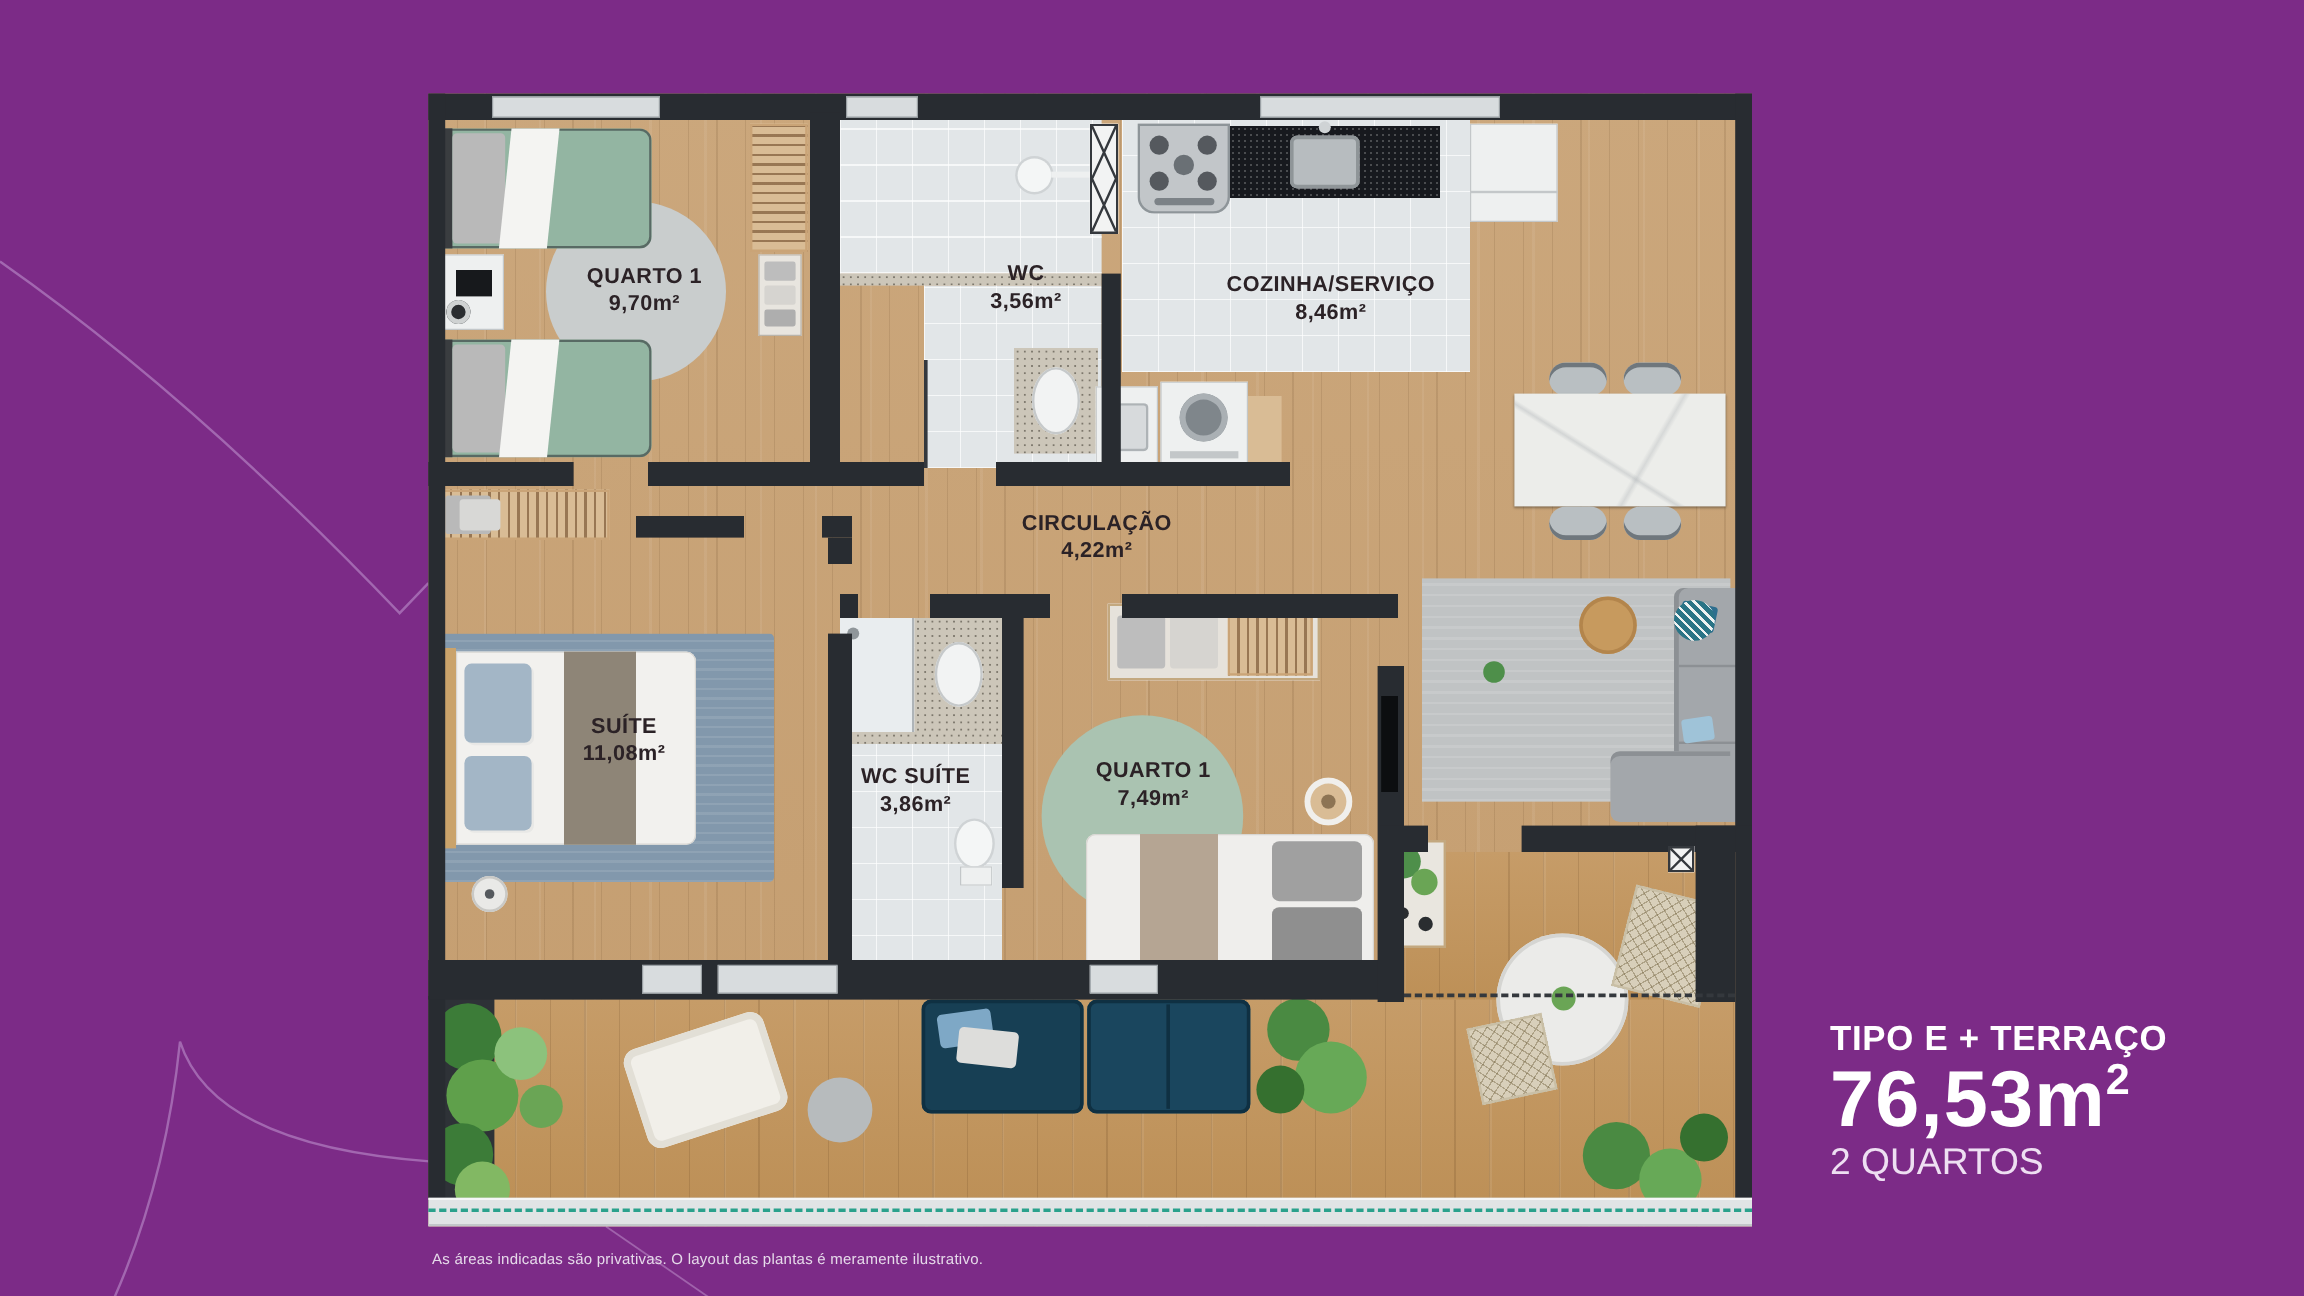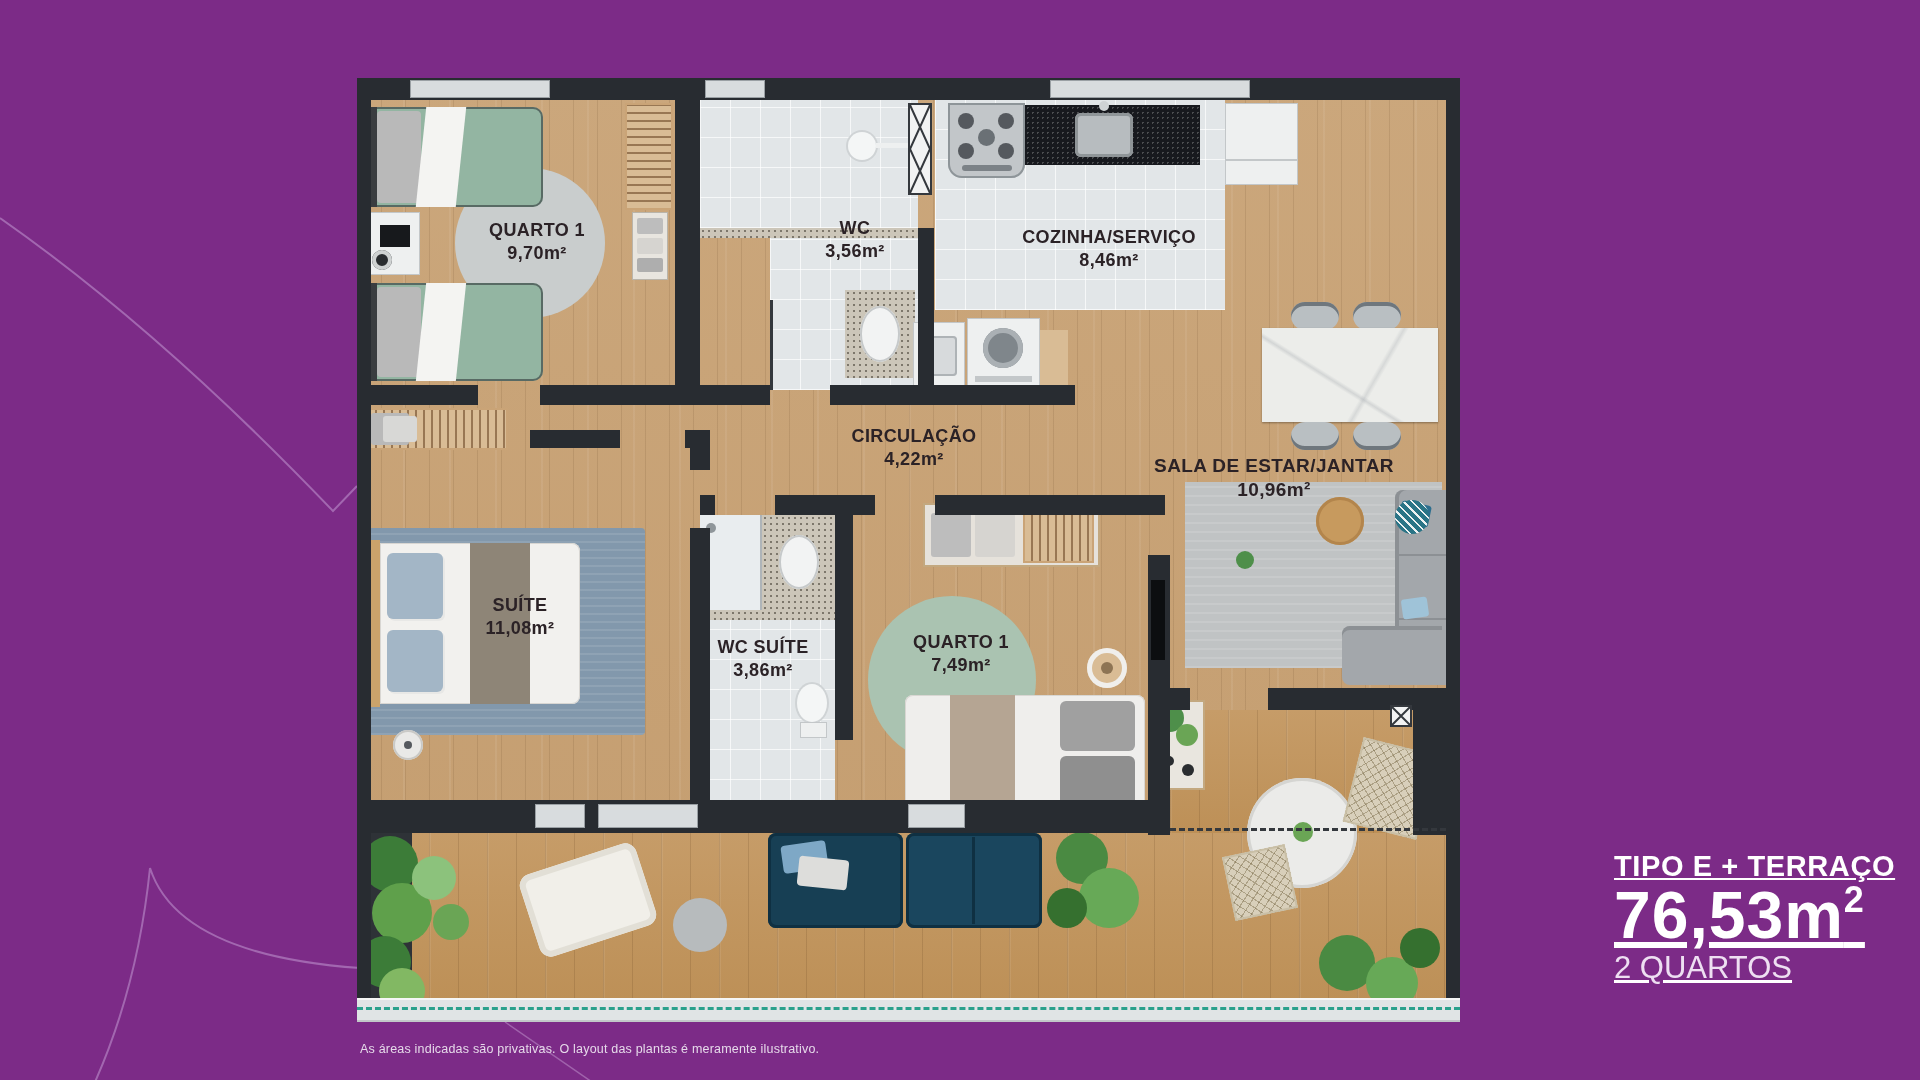--- a/index.html
+++ b/index.html
@@ -38,21 +38,21 @@
       repeating-linear-gradient(45deg, rgba(120,105,70,.45) 0 1px, rgba(0,0,0,0) 1px 7px),
       repeating-linear-gradient(-45deg, rgba(120,105,70,.45) 0 1px, rgba(0,0,0,0) 1px 7px), #d8cfba;
       box-shadow:inset 0 0 0 2px #c9bfa6;}
   .plantc{border-radius:50%;position:absolute;}
   .xbox{background:#f2f3f3;box-shadow:inset 0 0 0 2px #34383d;}
   
   .lbl{position:absolute;transform:translate(-50%,-50%);display:flex;flex-direction:column;align-items:center;
        color:#2b2226;font-weight:700;font-size:18px;letter-spacing:.4px;line-height:1.25;white-space:nowrap;text-align:center;}
   .lbl.big{font-size:19px;}
   
-  #info{position:absolute;left:1614px;top:850px;color:#ffffff;text-decoration:underline;}
+  #info{position:absolute;left:1525px;top:850px;color:#ffffff;}
   .info-type{font-size:29px;font-weight:800;letter-spacing:.6px;}
   .info-area{font-size:66px;font-weight:800;letter-spacing:1px;margin-top:-2px;line-height:1.05;}
   .info-area .sup{font-size:36px;vertical-align:26px;font-weight:800;}
   .info-rooms{font-size:31px;font-weight:400;color:#eedff2;line-height:1.15;}
   #disclaimer{position:absolute;left:360px;top:1042px;font-size:12.5px;color:#e6daea;letter-spacing:.2px;}
   svg{display:block;}
 </style>
 </head>
 <body>
 
@@ -283,24 +283,20 @@
     <span>3,56m²</span>
   </div>
   <div class="lbl" style="left:752px;top:170px;">
     <span>COZINHA/SERVIÇO</span>
     <span>8,46m²</span>
   </div>
   <div class="lbl" style="left:557px;top:369px;">
     <span>CIRCULAÇÃO</span>
     <span>4,22m²</span>
   </div>
-  <div class="lbl big" style="left:917px;top:400px;">
-    <span>SALA DE ESTAR/JANTAR</span>
-    <span>10,96m²</span>
-  </div>
   <div class="lbl" style="left:163px;top:538px;">
     <span>SUÍTE</span>
     <span>11,08m²</span>
   </div>
   <div class="lbl" style="left:406px;top:580px;">
     <span>WC SUÍTE</span>
     <span>3,86m²</span>
   </div>
   <div class="lbl" style="left:604px;top:575px;">
     <span>QUARTO 1</span>

